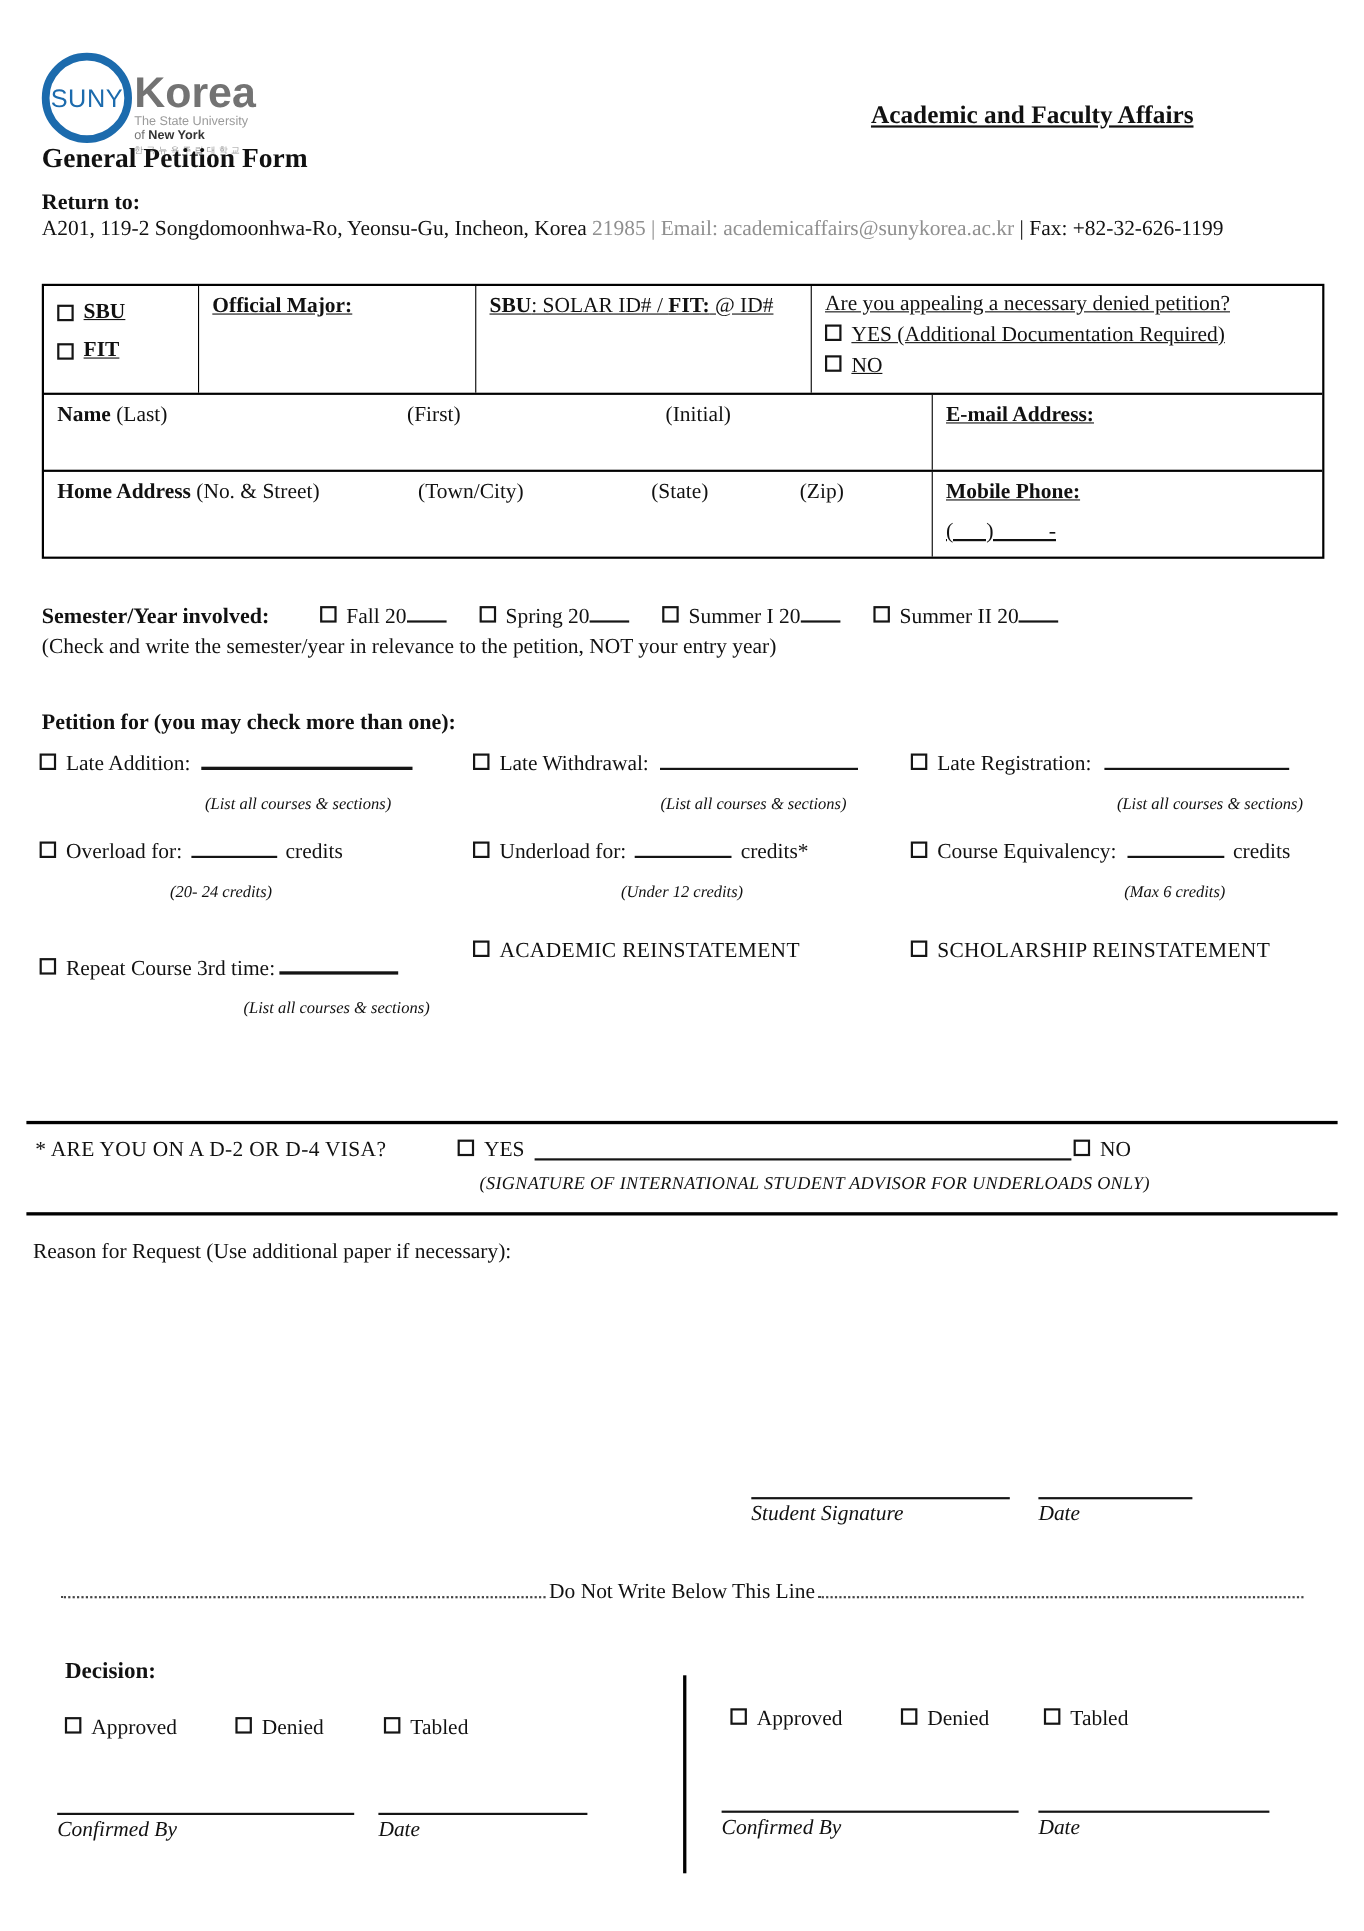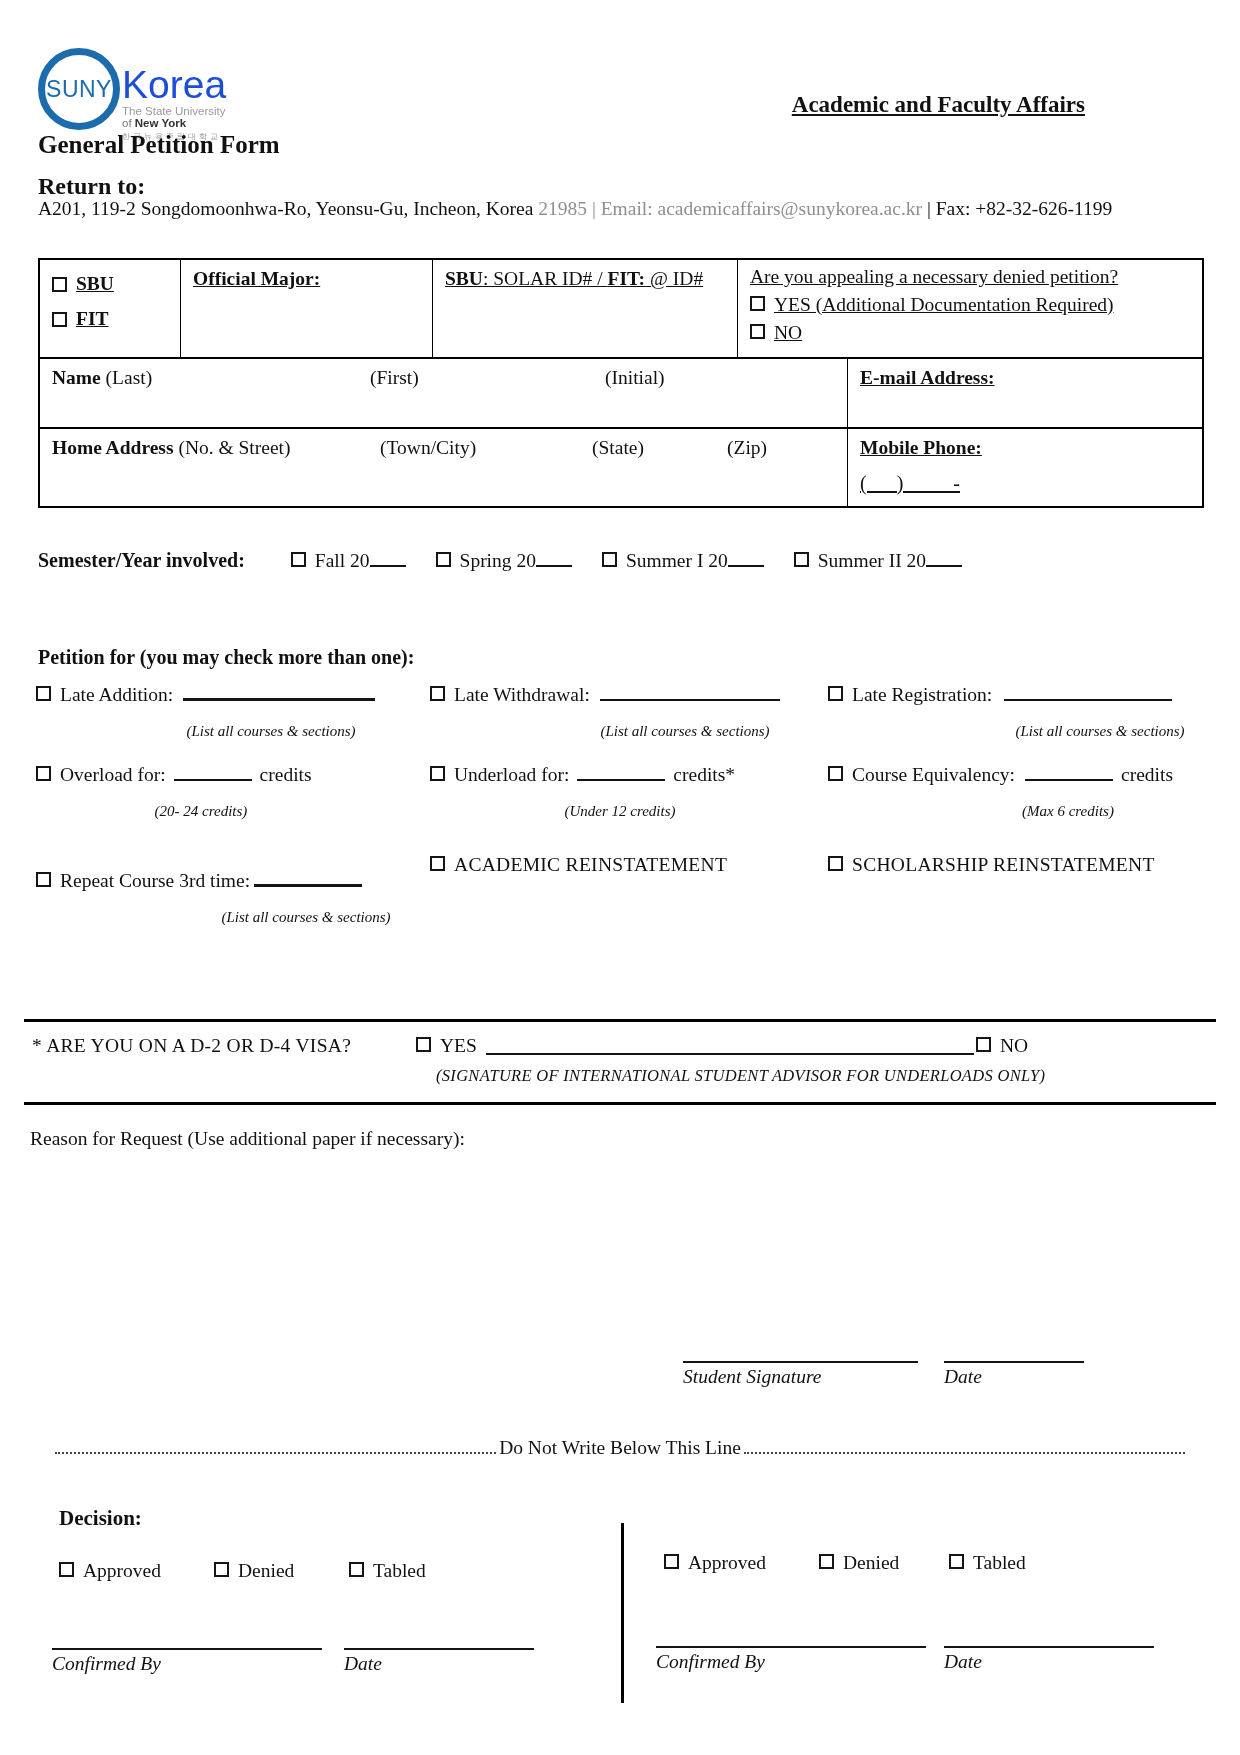--- a/index.html
+++ b/index.html
@@ -5,31 +5,31 @@
   * { margin:0; padding:0; box-sizing:border-box; }
   body { background:#ffffff; font-family:"Liberation Serif","DejaVu Serif",serif; color:#111; }
   .page { position:relative; width:1240px; height:1755px; background:#fff; overflow:hidden; font-size:19.5px; }
 
   
   .logo { position:absolute; left:38px; top:40px; display:flex; align-items:flex-start; }
   .logo-circle { width:82px; height:82px; border:7px solid #1c6bad; border-radius:50%;
     display:flex; align-items:center; justify-content:center; margin-top:8px;
     font-family:"Liberation Sans",sans-serif; font-size:23px; font-weight:500; color:#1c6bad; letter-spacing:.5px;}
   .logo-right { margin-left:2px; padding-top:26px; font-family:"Liberation Sans",sans-serif; }
-  .korea { font-size:39px; font-weight:normal; color:#1d4ed8; line-height:.95; }
+  .korea { font-size:39px; font-weight:bold; color:#737373; line-height:.95; }
   .lsub1 { font-size:11.5px; color:#9a9a9a; margin-top:2px; }
   .lsub2 { font-size:11.5px; color:#777; }
   .lsub2 b { color:#333; }
   .lkor { font-size:8px; color:#999; letter-spacing:3px; margin-top:2px; }
 
   
   .dept-title { position:absolute; top:92px; right:155px; font-weight:bold; font-size:23px;
     text-decoration:underline; }
   .form-title { position:absolute; left:38px; top:131px; font-weight:bold; font-size:25px; }
-  .return-to  { position:absolute; left:38px; top:173px; font-weight:bold; font-size:24px; }
+  .return-to  { position:absolute; left:38px; top:173px; font-weight:bold; font-size:20px; }
   .address    { position:absolute; left:38px; top:198px; font-size:19.5px; }
   .gray { color:#8f8f8f; }
 
   
   .cb { display:inline-block; width:15px; height:15px; border:2px solid #151515; background:#fff;
         margin-right:9px; flex:0 0 auto; }
   .blank { display:inline-block; border-bottom:2px solid #151515; height:16px; }
   .blank.thick { border-bottom-width:3px; }
   .line { display:flex; align-items:baseline; }
   .note { font-style:italic; font-size:15px; margin-top:17px; }
@@ -206,20 +206,21 @@
         <span class="cb"></span>
         <span>Summer I 20</span>
         <span class="blank" style="width:36px;"></span>
       </span>
     <span class="sem-opt">
         <span class="cb"></span>
         <span>Summer II 20</span>
         <span class="blank" style="width:36px;"></span>
       </span>
   </div>
+  <div class="sem-note">(Check and write the semester/year in relevance to the petition, NOT your entry year)</div>
 
   <div class="pet-heading">Petition for (you may check more than one):</div>
   <div class="pet-grid">
 
     <div class="pet-row rowA">
       <div class="pet-col1">
         <div class="line">
             <span class="cb"></span>
             <span>Late Addition:</span>
             <span class="blank thick" style="width:192px;margin-left:10px;"></span>

